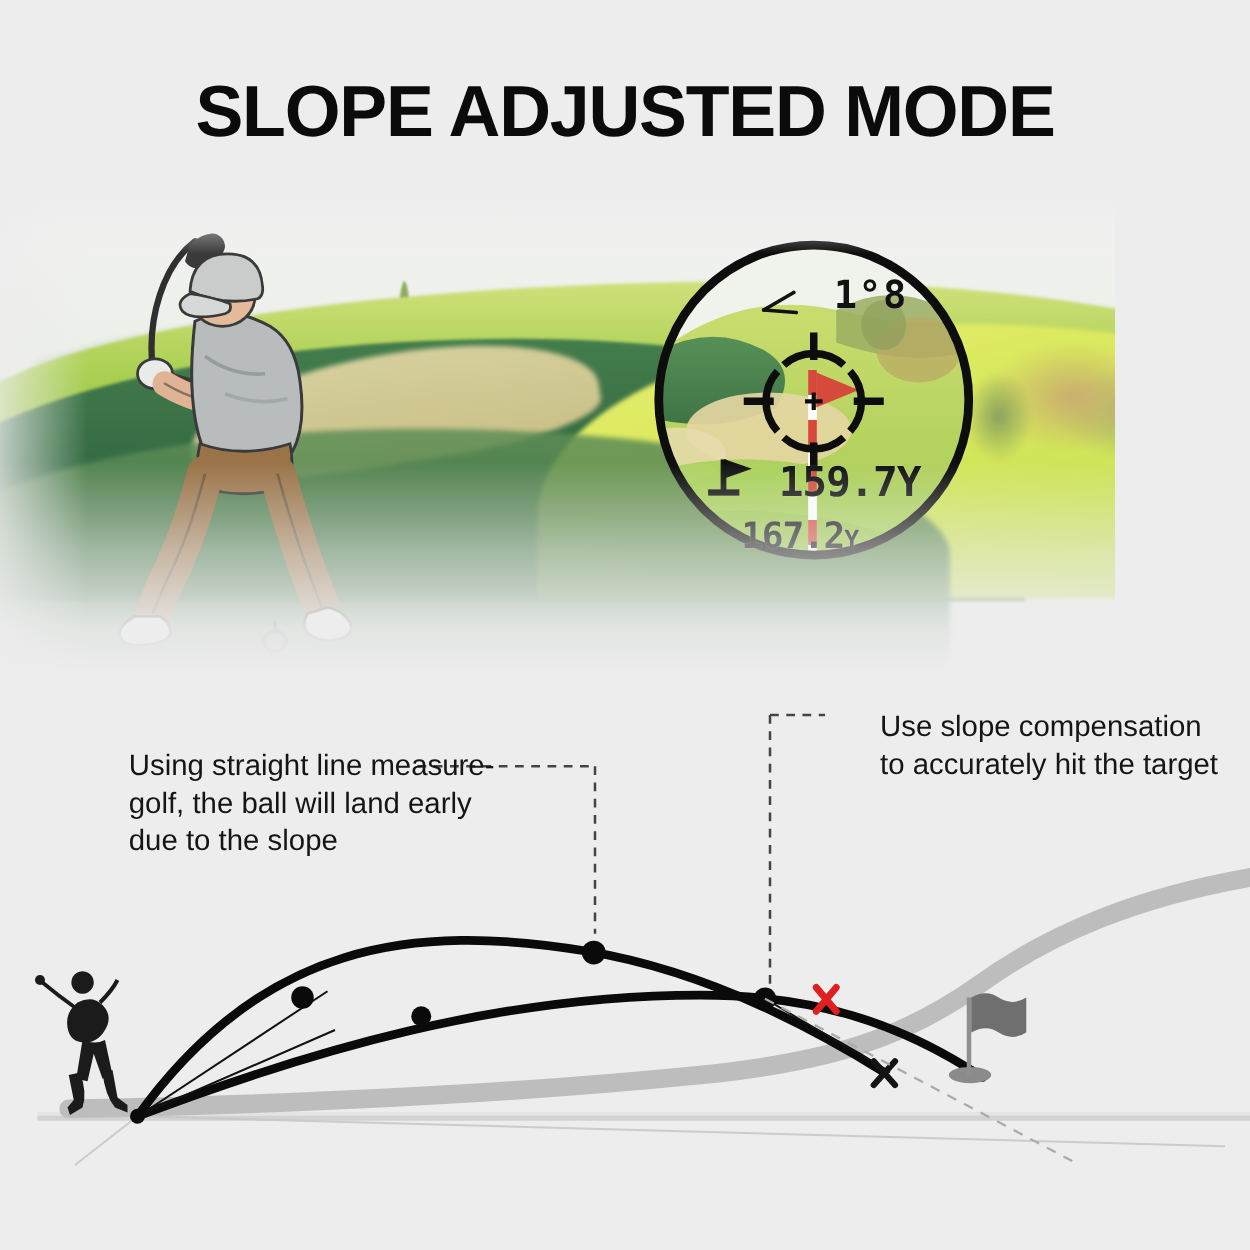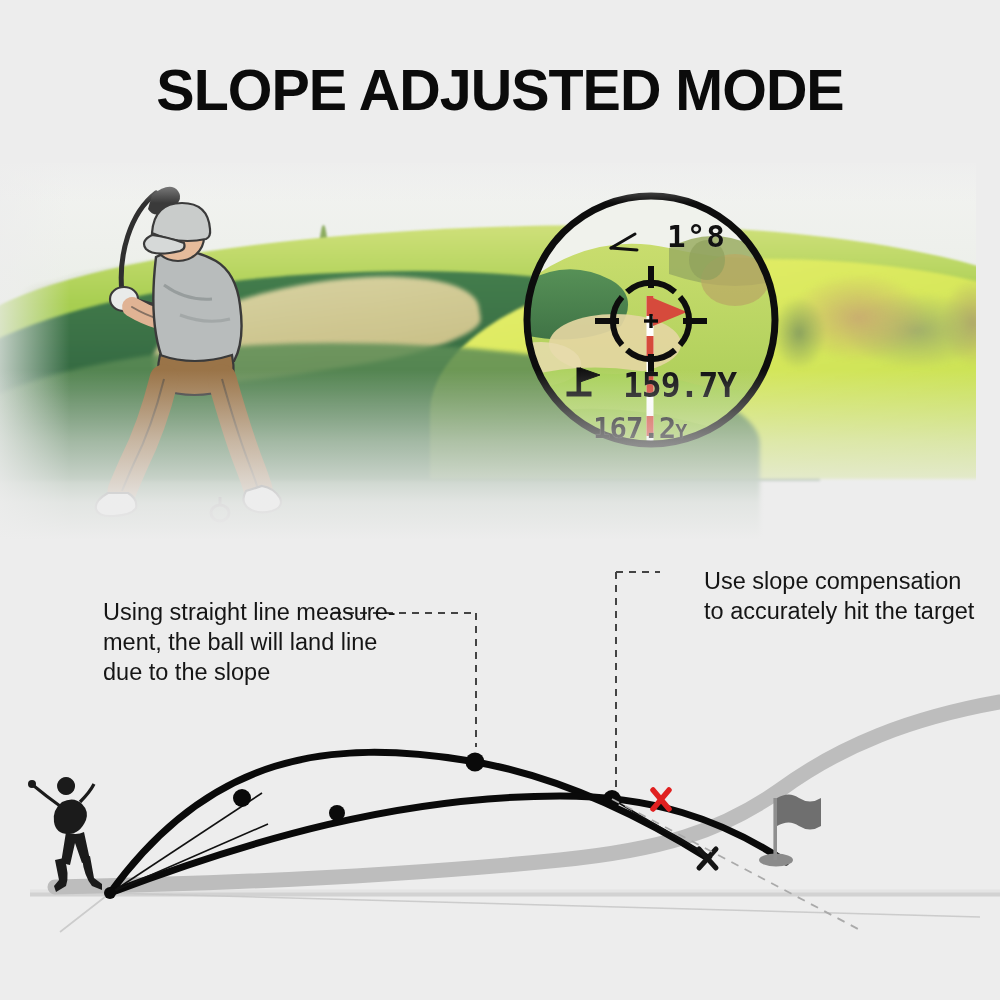--- a/index.html
+++ b/index.html
@@ -18,21 +18,21 @@
     font-family:"Liberation Sans", sans-serif;
     font-weight:bold;
     font-size:58px;
     letter-spacing:-1px;
     color:#0b0b0b;
     transform:scaleX(0.99);
   }
 
   
   .photo{
-    position:absolute;left:0;top:163px;width:976px;height:377px;
+    position:absolute;left:0;top:163px;width:892px;height:377px;
     overflow:hidden;
   }
   .photo-inner{position:absolute;inset:0;}
   .sky{
     position:absolute;left:0;top:0;width:1000px;height:150px;
     background:linear-gradient(180deg,#f2f3f1 0%,#eef0ec 55%,#eaeee6 100%);
   }
   .far-trees{
     position:absolute;left:0;top:48px;width:1000px;height:110px;
     background:
@@ -364,19 +364,19 @@
       <path d="M476 73 L 476 207"></path>
     </g>
 
     <g stroke="#444" stroke-width="2" stroke-dasharray="7 6" fill="none">
       <path d="M616 32 L 660 32"></path>
       <path d="M616 32 L 616 248"></path>
     </g>
   </svg>
 
   <div class="anno anno-left">Using straight line measure-
-ment, the ball will land line
+golf, the ball will land early
 due to the slope</div>
   <div class="anno anno-right">Use slope compensation
 to accurately hit the target</div>
 
 
 </div>
 
 </body></html>

